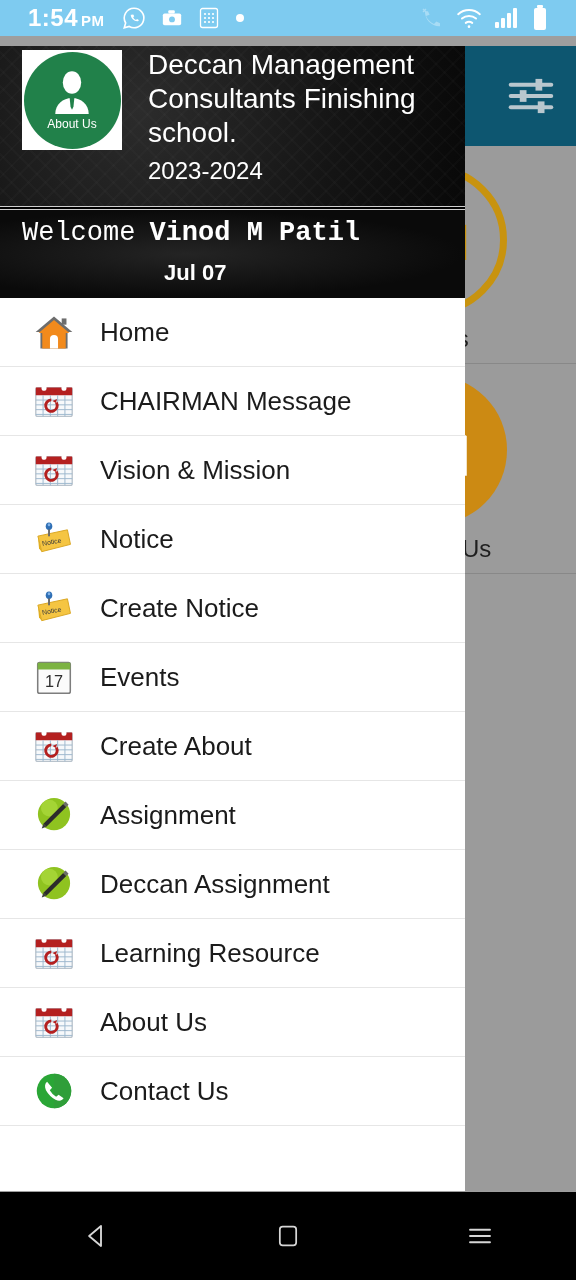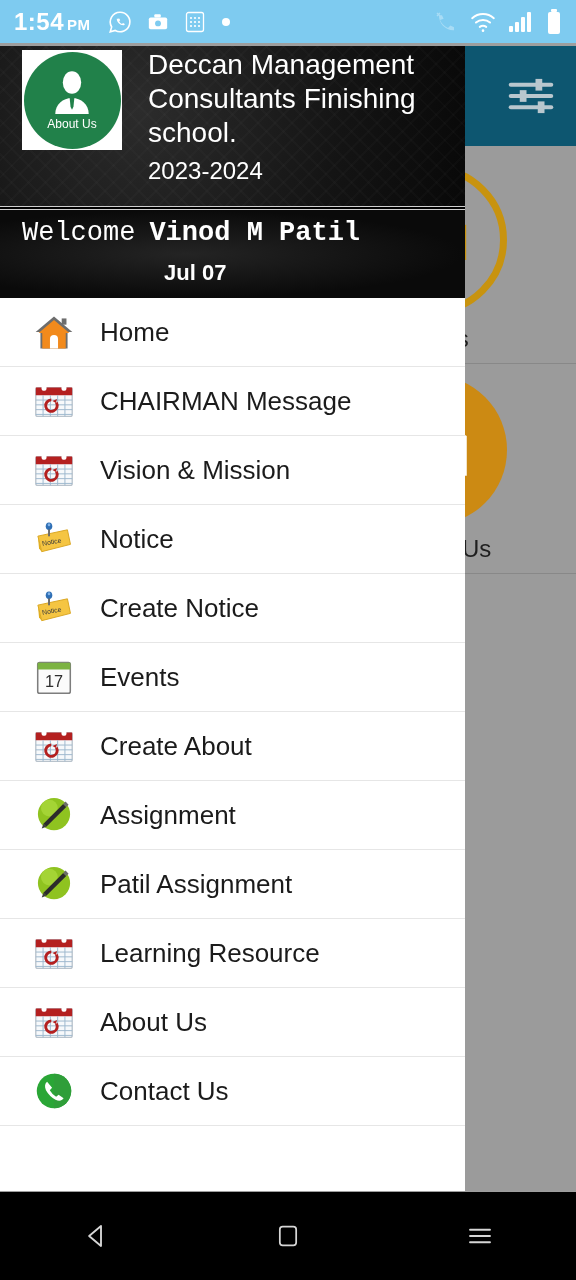--- a/index.html
+++ b/index.html
@@ -20,23 +20,23 @@
     padding-top:8px;
   }
   .tile { display:flex; flex-direction:column; align-items:center; justify-content:center;
           border-bottom:1px solid rgba(120,120,120,.55); }
   .tile-circle { width:150px; height:150px; border-radius:50%; display:flex;
                  align-items:center; justify-content:center; }
   .tile-label { margin-top:10px; font-size:24px; color:#1f1f1f; white-space:nowrap; }
 
   
   #statusbar {
-    position:absolute; top:0; left:0; width:576px; height:43px;
+    position:absolute; top:0; left:0; width:576px; height:36px;
     background:#7ecbf0; color:#fff; display:flex; align-items:center;
-    padding:0 14px; z-index:40;
+    padding:0 28px; z-index:40;
   }
   #clock { font-size:24px; font-weight:bold; letter-spacing:.5px; }
   #clock .ampm { font-size:15px; font-weight:bold; margin-left:3px; }
   .sb-icons-left { display:flex; align-items:center; gap:14px; margin-left:16px; }
   .sb-icons-right { display:flex; align-items:center; gap:12px; margin-left:auto; }
 
   
   #drawer {
     position:absolute; top:46px; left:0; width:465px; height:1145px;
     background:#fff; z-index:50; overflow:hidden;
@@ -406,21 +406,21 @@
     <div class="menu-item">
       <span class="menu-icon">
         <svg class="ico" width="46" height="46" viewBox="0 0 24 24">
           <circle cx="12" cy="11.5" r="8.4" fill="#8fc320"></circle>
           <circle cx="9.6" cy="8.4" r="4.4" fill="#abd93c" opacity=".75"></circle>
           <path d="M6.5 16.5L16.8 6.2l1.6 1.6L8 18.1z" fill="#2c2c2c"></path>
           <path d="M6.5 16.5l-.9 2.5 2.4-.9z" fill="#3d3d3d"></path>
           <path d="M16.8 6.2l1.6 1.6 1.2-1.2-1.6-1.6z" fill="#6b6b6b"></path>
         </svg>
       </span>
-      <span class="menu-label">Patil Assignment</span>
+      <span class="menu-label">Deccan Assignment</span>
     </div>
 
     <div class="menu-item">
       <span class="menu-icon">
         <svg class="ico" width="46" height="46" viewBox="0 0 24 24">
           <rect x="2.5" y="5" width="19" height="15" rx="1" fill="#f7f9fb" stroke="#b9c3cc" stroke-width=".7"></rect>
           <path d="M2.5 5h19v4h-19z" fill="#b42020"></path>
           <rect x="5.5" y="3.2" width="2.6" height="3.4" rx="1" fill="#fff"></rect>
           <rect x="15.9" y="3.2" width="2.6" height="3.4" rx="1" fill="#fff"></rect>
           <g stroke="#9db7cd" stroke-width=".5">

